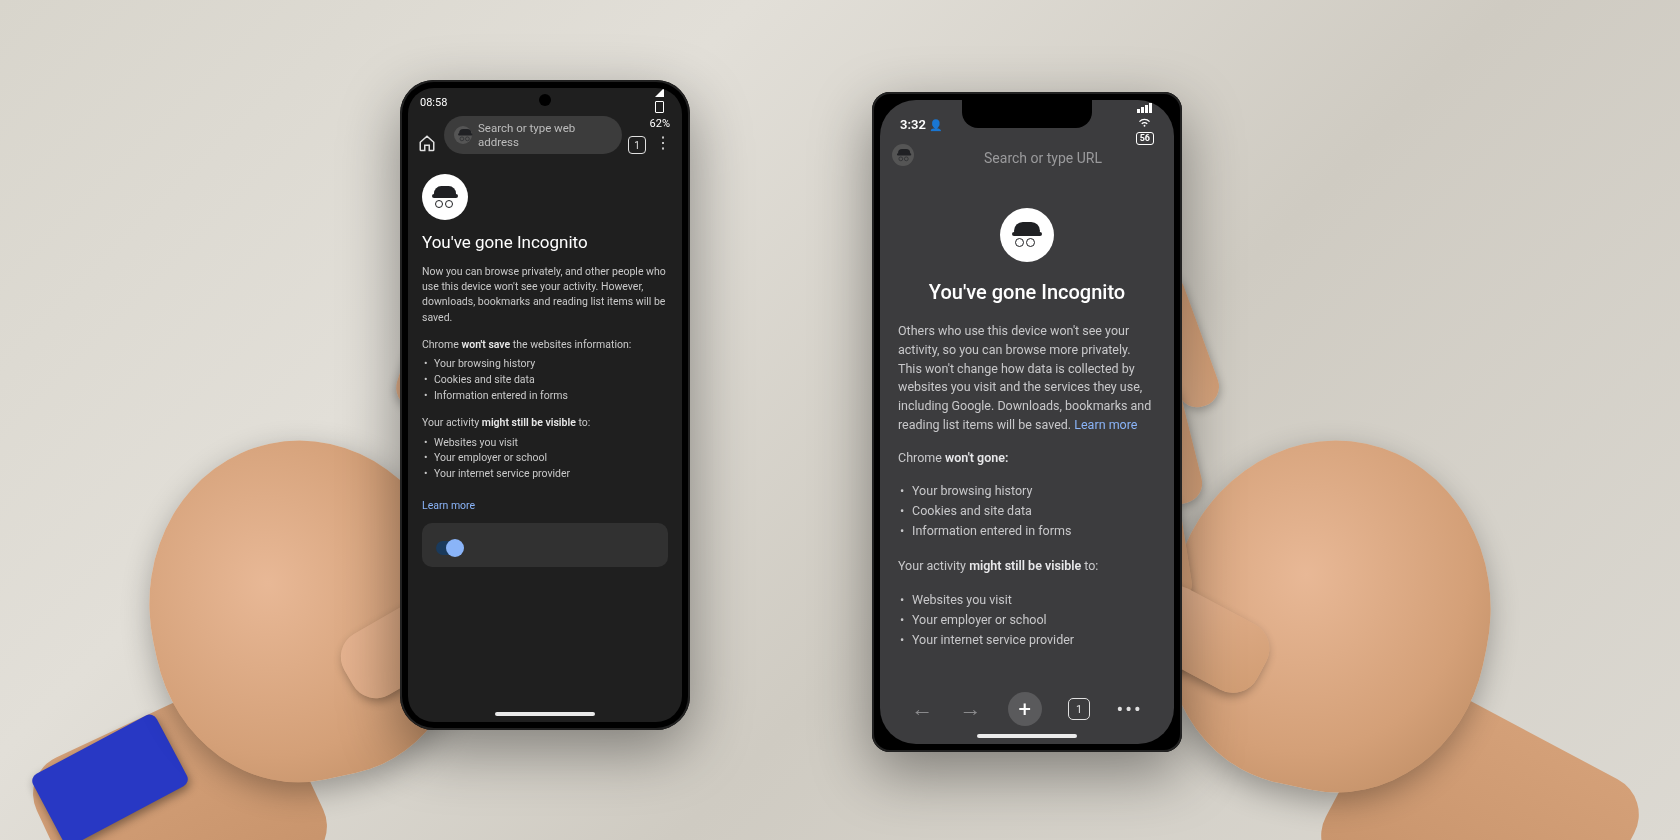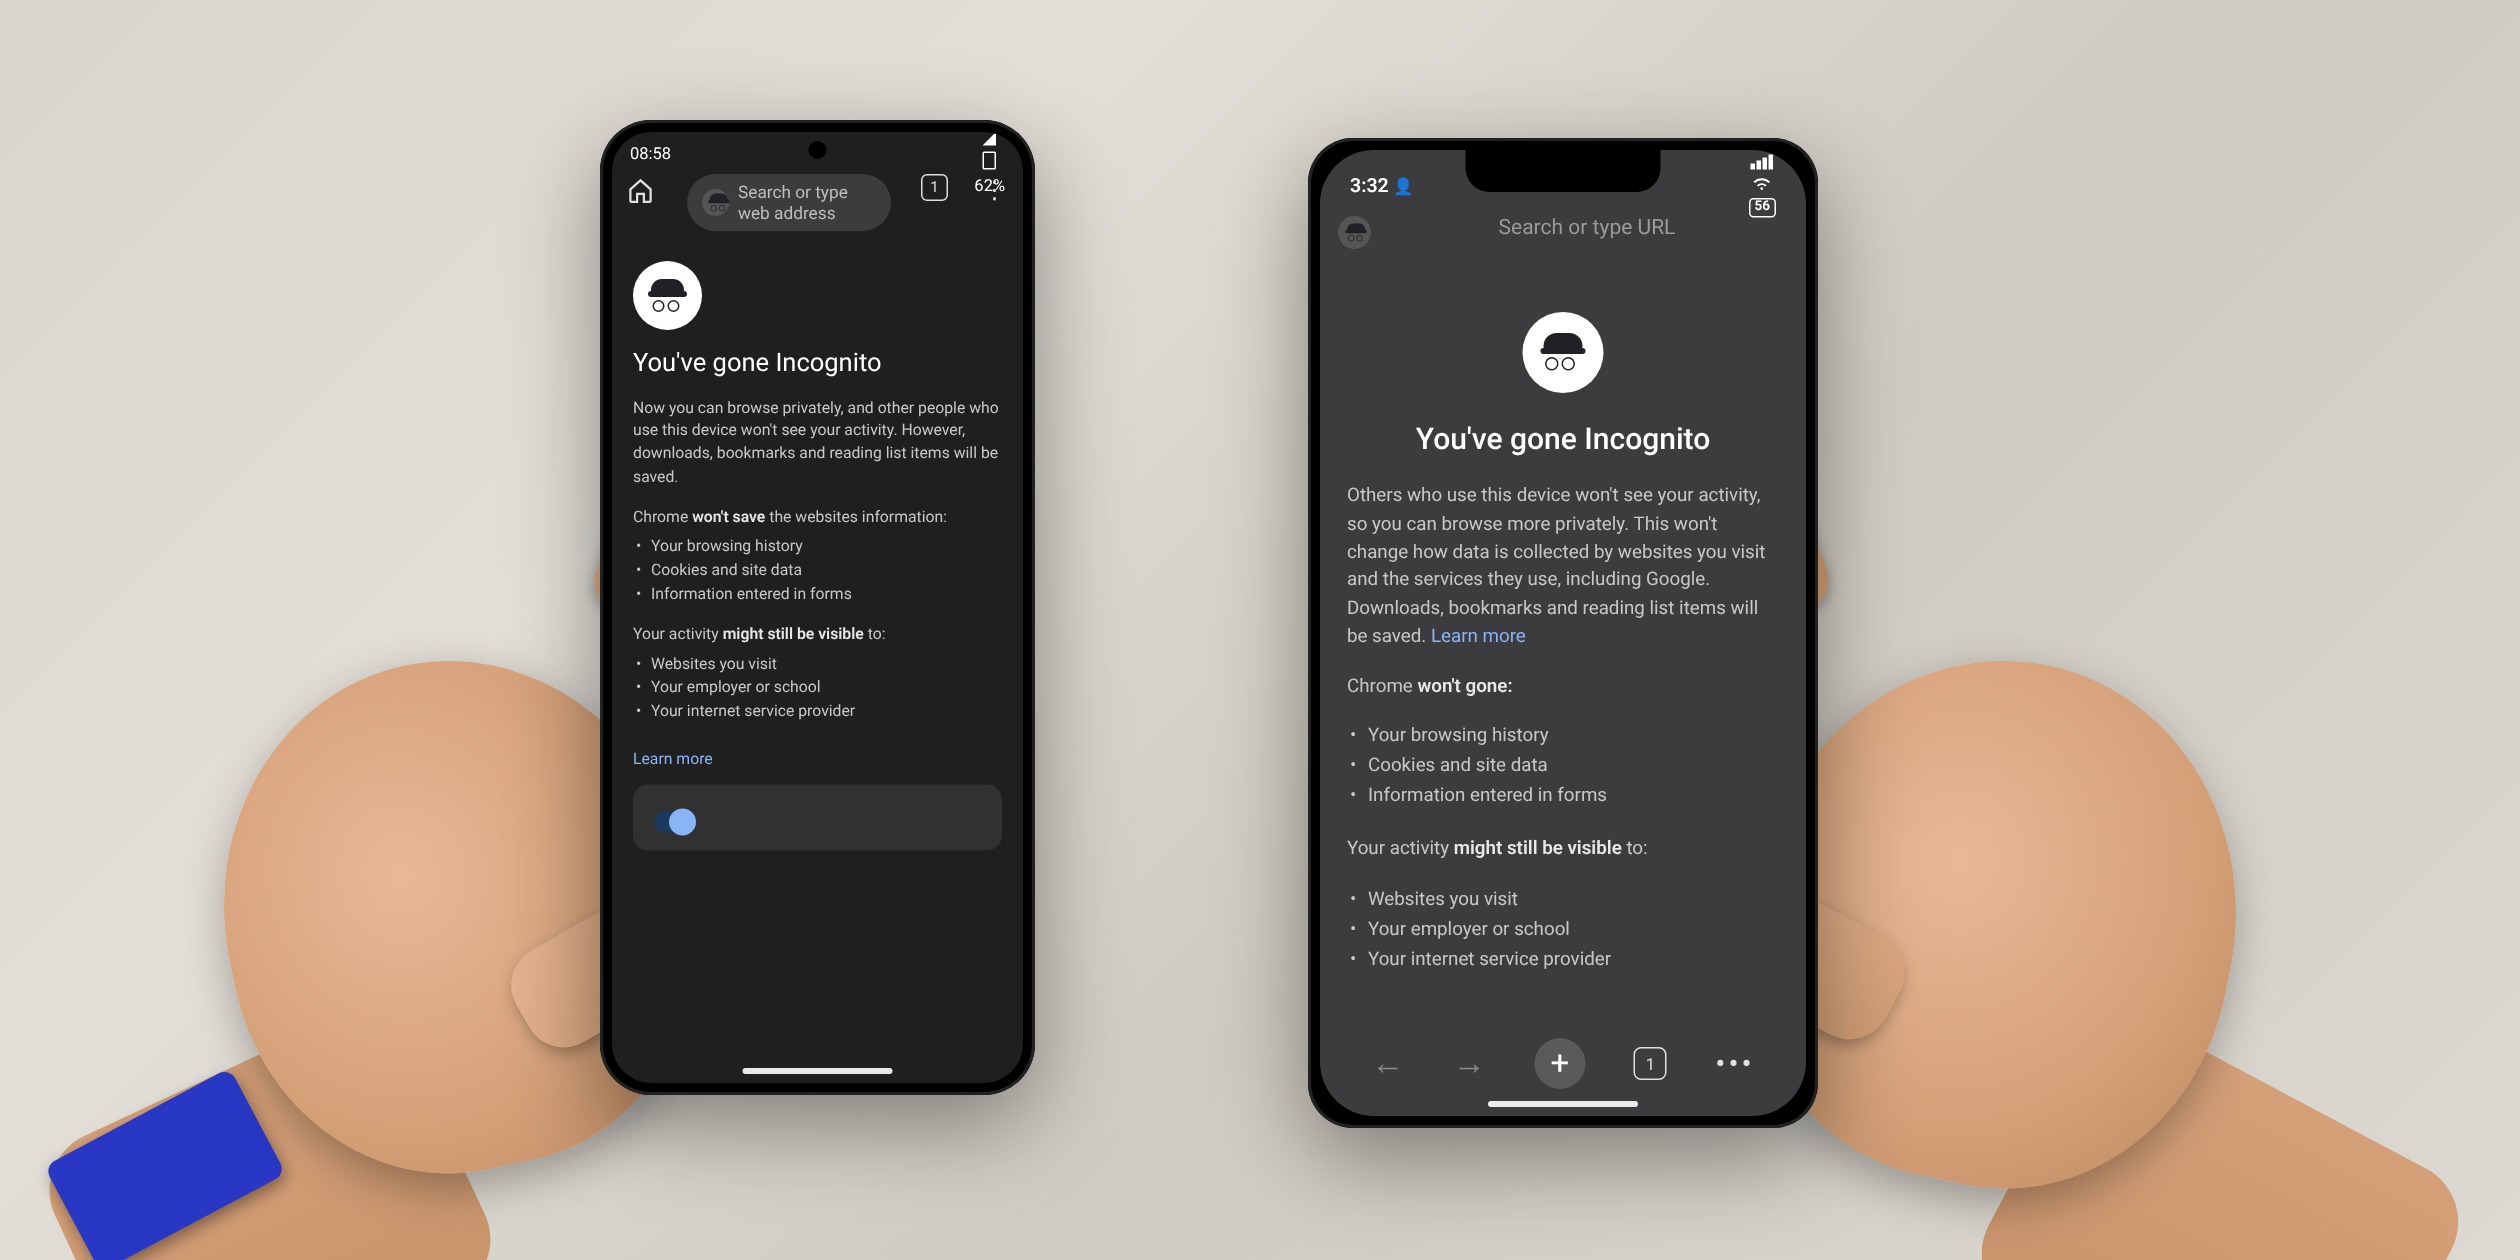--- a/index.html
+++ b/index.html
@@ -11,39 +11,39 @@
   }
   
   .phone {
     position: absolute;
     border-radius: 40px;
     background: #000;
     box-shadow: 0 20px 60px rgba(0,0,0,.4), inset 0 0 0 2px #222;
     overflow: hidden;
   }
   .phone.android { left: 400px; top: 80px; width: 290px; height: 650px; border-radius: 34px; }
-  .phone.ios     { left: 872px; top: 92px; width: 340px; height: 660px; border-radius: 30px; }
+  .phone.ios     { left: 872px; top: 92px; width: 310px; height: 660px; border-radius: 18px; }
   .screen { position: absolute; inset: 8px; border-radius: 28px; overflow: hidden; }
   .android .screen { background: #1f1f1f; border-radius: 26px; }
   .ios .screen { background: #3c3c3e; border-radius: 36px; }
   
   .punch { position:absolute; top:6px; left:50%; transform:translateX(-50%); width:12px; height:12px; background:#000; border-radius:50%; z-index:5;}
   .notch { position:absolute; top:0; left:50%; transform:translateX(-50%); width:130px; height:28px; background:#000; border-radius:0 0 16px 16px; z-index:5;}
   
   .status { display:flex; justify-content:space-between; align-items:center; padding:4px 12px 0; height:24px; font-size:11px; color:#fff; }
   .ios .status { height:38px; padding:10px 20px 0; font-size:13px; font-weight:600;}
   .status-right { display:flex; align-items:center; gap:4px;flex-direction:column;}
   .sig-bars { display:flex; gap:1px; align-items:flex-end;}
   .sig-bars span { width:3px; background:#fff; display:block;}
   .sig-bars span:nth-child(1){height:4px}.sig-bars span:nth-child(2){height:6px}.sig-bars span:nth-child(3){height:8px}.sig-bars span:nth-child(4){height:10px}
   .wifi-icon{width:0;height:0;border-left:6px solid transparent;border-right:6px solid transparent;border-bottom:9px solid #fff;border-radius:2px;}
   .bat-box{border:1px solid #fff;border-radius:3px;padding:0 3px;font-size:9px;font-weight:700;line-height:11px;}
   .tri{width:0;height:0;border-left:9px solid transparent;border-bottom:9px solid #fff;}
   
-  .a-toolbar{display:flex;align-items:flex-start;gap:20px;padding:4px 8px;}
+  .a-toolbar{display:flex;align-items:flex-end;gap:6px;padding:4px 8px;}
   .a-toolbar .ico{width:22px;height:22px;display:flex;align-items:center;justify-content:center;color:#e0e0e0;}
   .a-omni{flex:1;display:flex;align-items:center;gap:6px;background:#3c3c3c;border-radius:20px;padding:5px 10px;font-size:11.5px;color:#bdbdbd;}
   .a-omni .ibadge{width:18px;height:18px;border-radius:50%;background:#555;display:flex;align-items:center;justify-content:center;}
   .a-tab{width:18px;height:18px;border:1.5px solid #e0e0e0;border-radius:4px;display:flex;align-items:center;justify-content:center;font-size:10px;color:#e0e0e0;}
   .dots{color:#e0e0e0;font-size:16px;line-height:1;}
   
   .a-content{padding:16px 14px 0;color:#e8e8e8;}
   .inco-circ{width:46px;height:46px;border-radius:50%;background:#fff;display:flex;align-items:center;justify-content:center;margin-bottom:12px;}
   .a-h1{font-size:17px;font-weight:400;color:#fff;margin-bottom:12px;}
   .a-p{font-size:10.5px;line-height:1.45;color:#c9c9c9;margin-bottom:12px;}
@@ -53,21 +53,21 @@
   ul.a-ul li:before{content:"•";position:absolute;left:2px;}
   .a-link{color:#8ab4f8;font-size:10.5px;}
   .a-card{background:#313131;border-radius:10px;padding:12px 14px;margin-top:10px;display:flex;gap:10px;align-items:flex-start;}
   .a-card-txt{flex:1;}
   .a-card-title{font-size:11.5px;color:#fff;margin-bottom:4px;}
   .a-card-desc{font-size:10px;color:#b0b0b0;line-height:1.4;}
   .toggle{width:26px;height:14px;background:#1a3a5c;border-radius:10px;position:relative;margin-top:6px;flex-shrink:0;}
   .toggle::after{content:"";position:absolute;right:-2px;top:-2px;width:18px;height:18px;background:#8ab4f8;border-radius:50%;}
   .gesture{position:absolute;bottom:6px;left:50%;transform:translateX(-50%);width:100px;height:4px;background:#fff;border-radius:4px;opacity:.9;}
   
-  .i-top{display:flex;align-items:flex-start;gap:10px;padding:6px 12px;}
+  .i-top{display:flex;align-items:flex-end;gap:10px;padding:6px 12px;}
   .i-ibadge{width:22px;height:22px;border-radius:50%;background:#555;display:flex;align-items:center;justify-content:center;}
   .i-omni{flex:1;text-align:center;font-size:14px;color:#9a9a9c;}
   
   .i-content{padding:20px 18px 0;color:#e0e0e2;text-align:left;}
   .i-circ{width:54px;height:54px;border-radius:50%;background:#fff;margin:16px auto 18px;display:flex;align-items:center;justify-content:center;}
   .i-h1{font-size:20px;font-weight:500;color:#fff;text-align:center;margin-bottom:18px;}
   .i-p{font-size:12.5px;line-height:1.5;color:#c8c8ca;margin-bottom:14px;}
   .i-p b{color:#e8e8ea;font-weight:600;}
   .i-link{color:#8ab4f8;font-size:12.5px;}
   ul.i-ul{list-style:none;margin-bottom:16px;}

